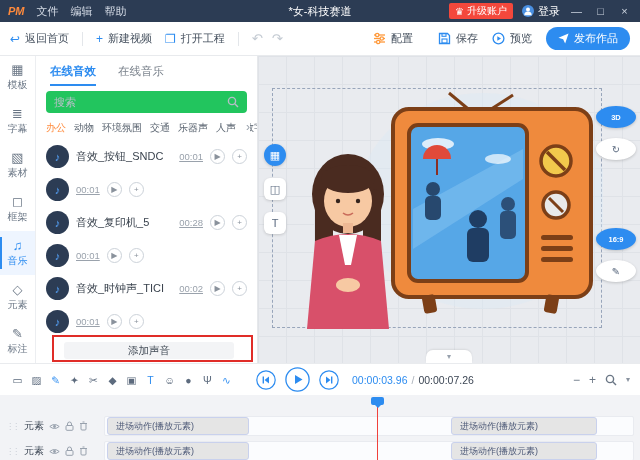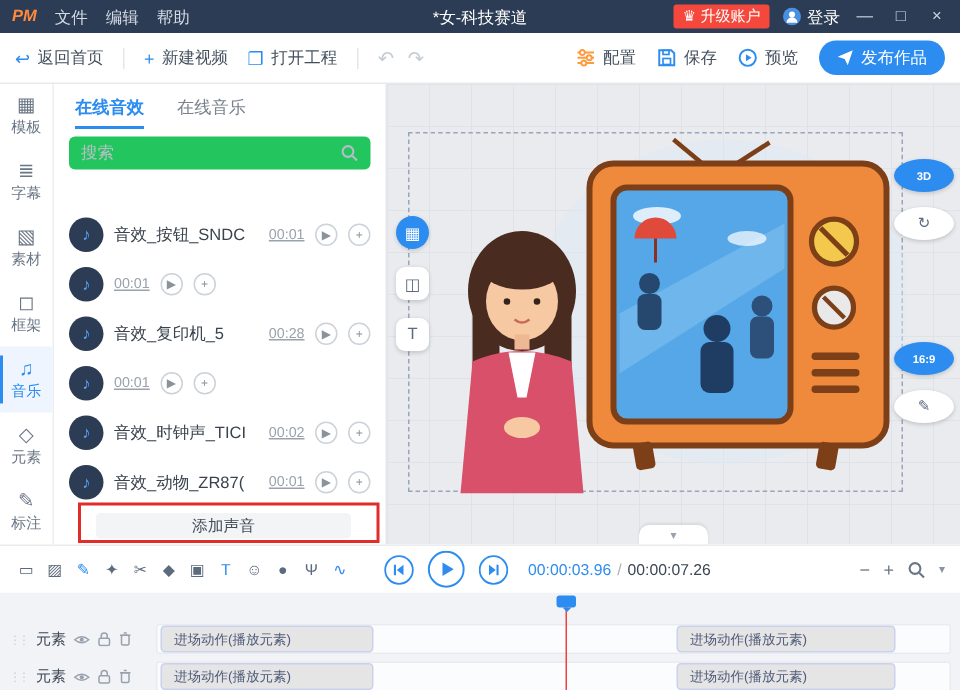--- a/index.html
+++ b/index.html
@@ -138,21 +138,21 @@
     <span>新建视频</span>
   </span>
   <span class="tool-item">
     <span class="tico">❐</span>
     <span>打开工程</span>
   </span>
   <span class="tb-div"></span>
   <span class="undo">↶</span>
   <span class="redo">↷</span>
   <div class="toolbar-right">
-    <span class="tool-item" style="margin-right:0">
+    <span class="tool-item" style="margin-right:11px">
       <svg width="13" height="13" viewBox="0 0 13 13">
           <g stroke="#ff9a3c" stroke-width="1.3" fill="#fff">
             <line x1="1" y1="3" x2="12" y2="3"></line>
             <line x1="1" y1="6.5" x2="12" y2="6.5"></line>
             <line x1="1" y1="10" x2="12" y2="10"></line>
             <circle cx="4.2" cy="3" r="1.7"></circle>
             <circle cx="8.8" cy="6.5" r="1.7"></circle>
             <circle cx="5.2" cy="10" r="1.7"></circle>
           </g>
         </svg>
@@ -218,20 +218,30 @@
     <span class="ptab active">在线音效</span>
     <span class="ptab">在线音乐</span>
   </div>
   <div class="search">
     <input placeholder="搜索" style="">
     <svg width="12" height="12" viewBox="0 0 12 12">
         <circle cx="5" cy="5" r="3.6" fill="none" stroke="#b6bdc6" stroke-width="1.4"></circle>
         <line x1="7.8" y1="7.8" x2="11" y2="11" stroke="#b6bdc6" stroke-width="1.4"></line>
       </svg>
   </div>
+  <div class="cats">
+    <span class="cat active">办公</span>
+    <span class="cat">动物</span>
+    <span class="cat">环境氛围</span>
+    <span class="cat">交通</span>
+    <span class="cat">乐器声</span>
+    <span class="cat">人声</span>
+    <span class="cat">数字</span>
+    <span class="more">›</span>
+  </div>
   <div class="sound-list">
     <div class="sound">
       <span class="sicon">♪</span>
       <span class="sname">音效_按钮_SNDC</span>
       <span class="sdur">00:01</span>
       <span class="sbtn">▶</span>
       <span class="sbtn">+</span>
     </div>
     <div class="sound">
       <span class="sicon">♪</span>
@@ -254,21 +264,20 @@
     </div>
     <div class="sound">
       <span class="sicon">♪</span>
       <span class="sname">音效_时钟声_TICI</span>
       <span class="sdur">00:02</span>
       <span class="sbtn">▶</span>
       <span class="sbtn">+</span>
     </div>
     <div class="sound">
       <span class="sicon">♪</span>
-      <span class="sname">音效_动物_ZR87(</span>
       <span class="sdur">00:01</span>
       <span class="sbtn">▶</span>
       <span class="sbtn">+</span>
     </div>
   </div>
   <div class="add-sound">添加声音</div>
   <div class="annotation"></div>
 </div>
 
 <div class="canvas">

